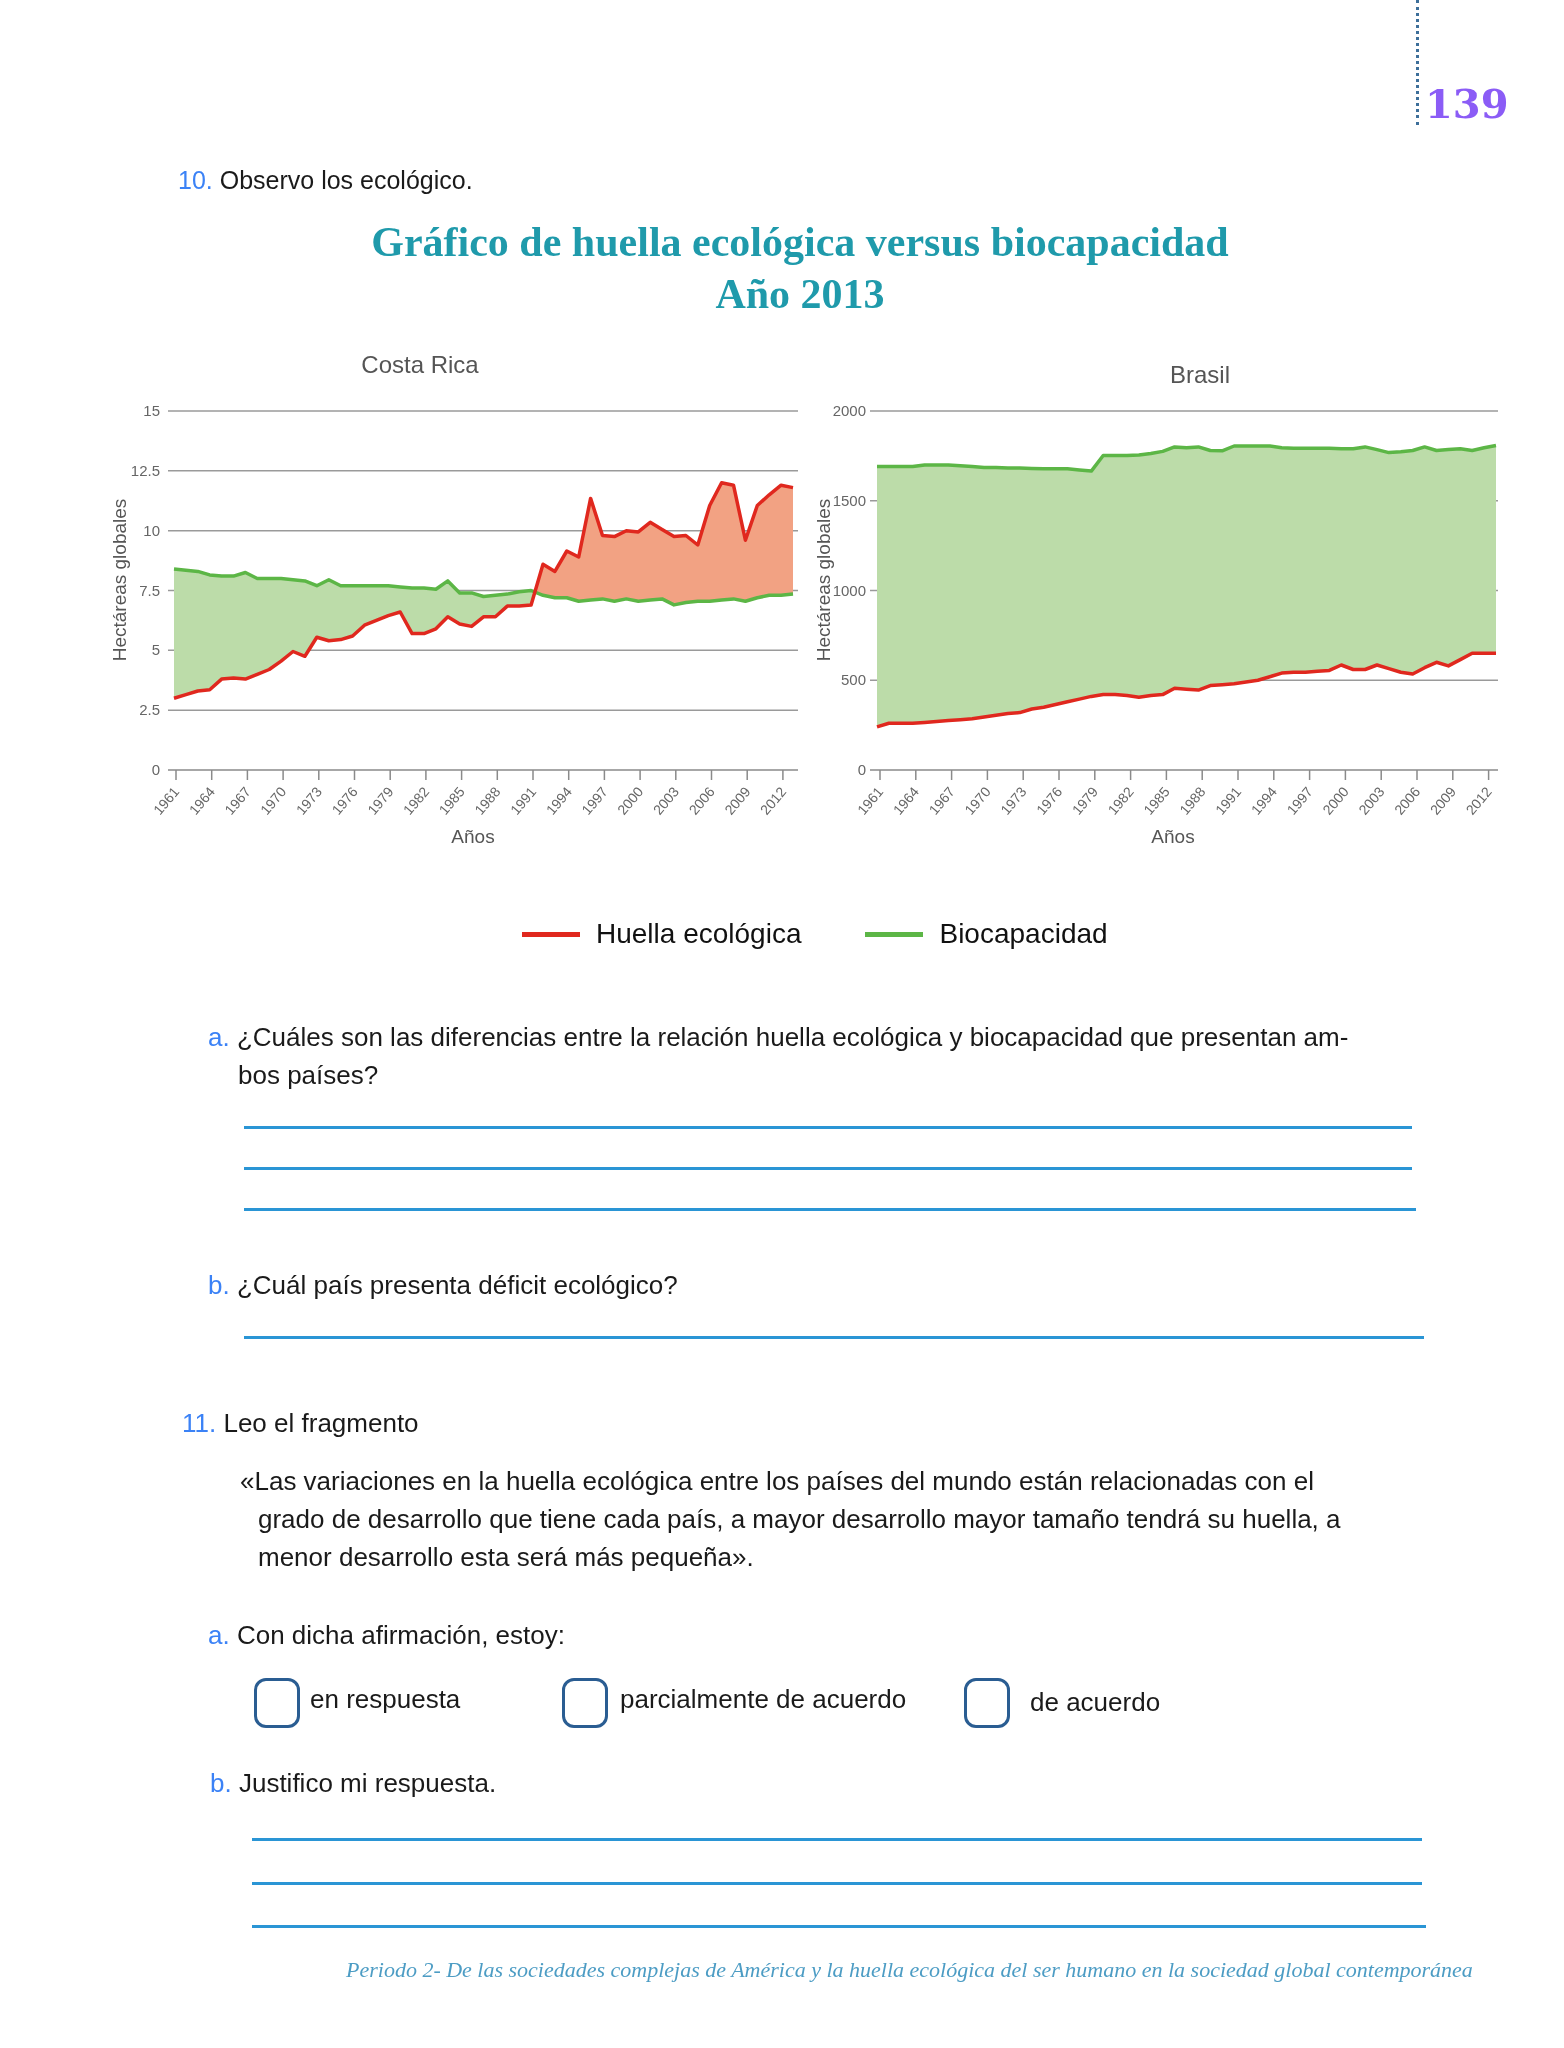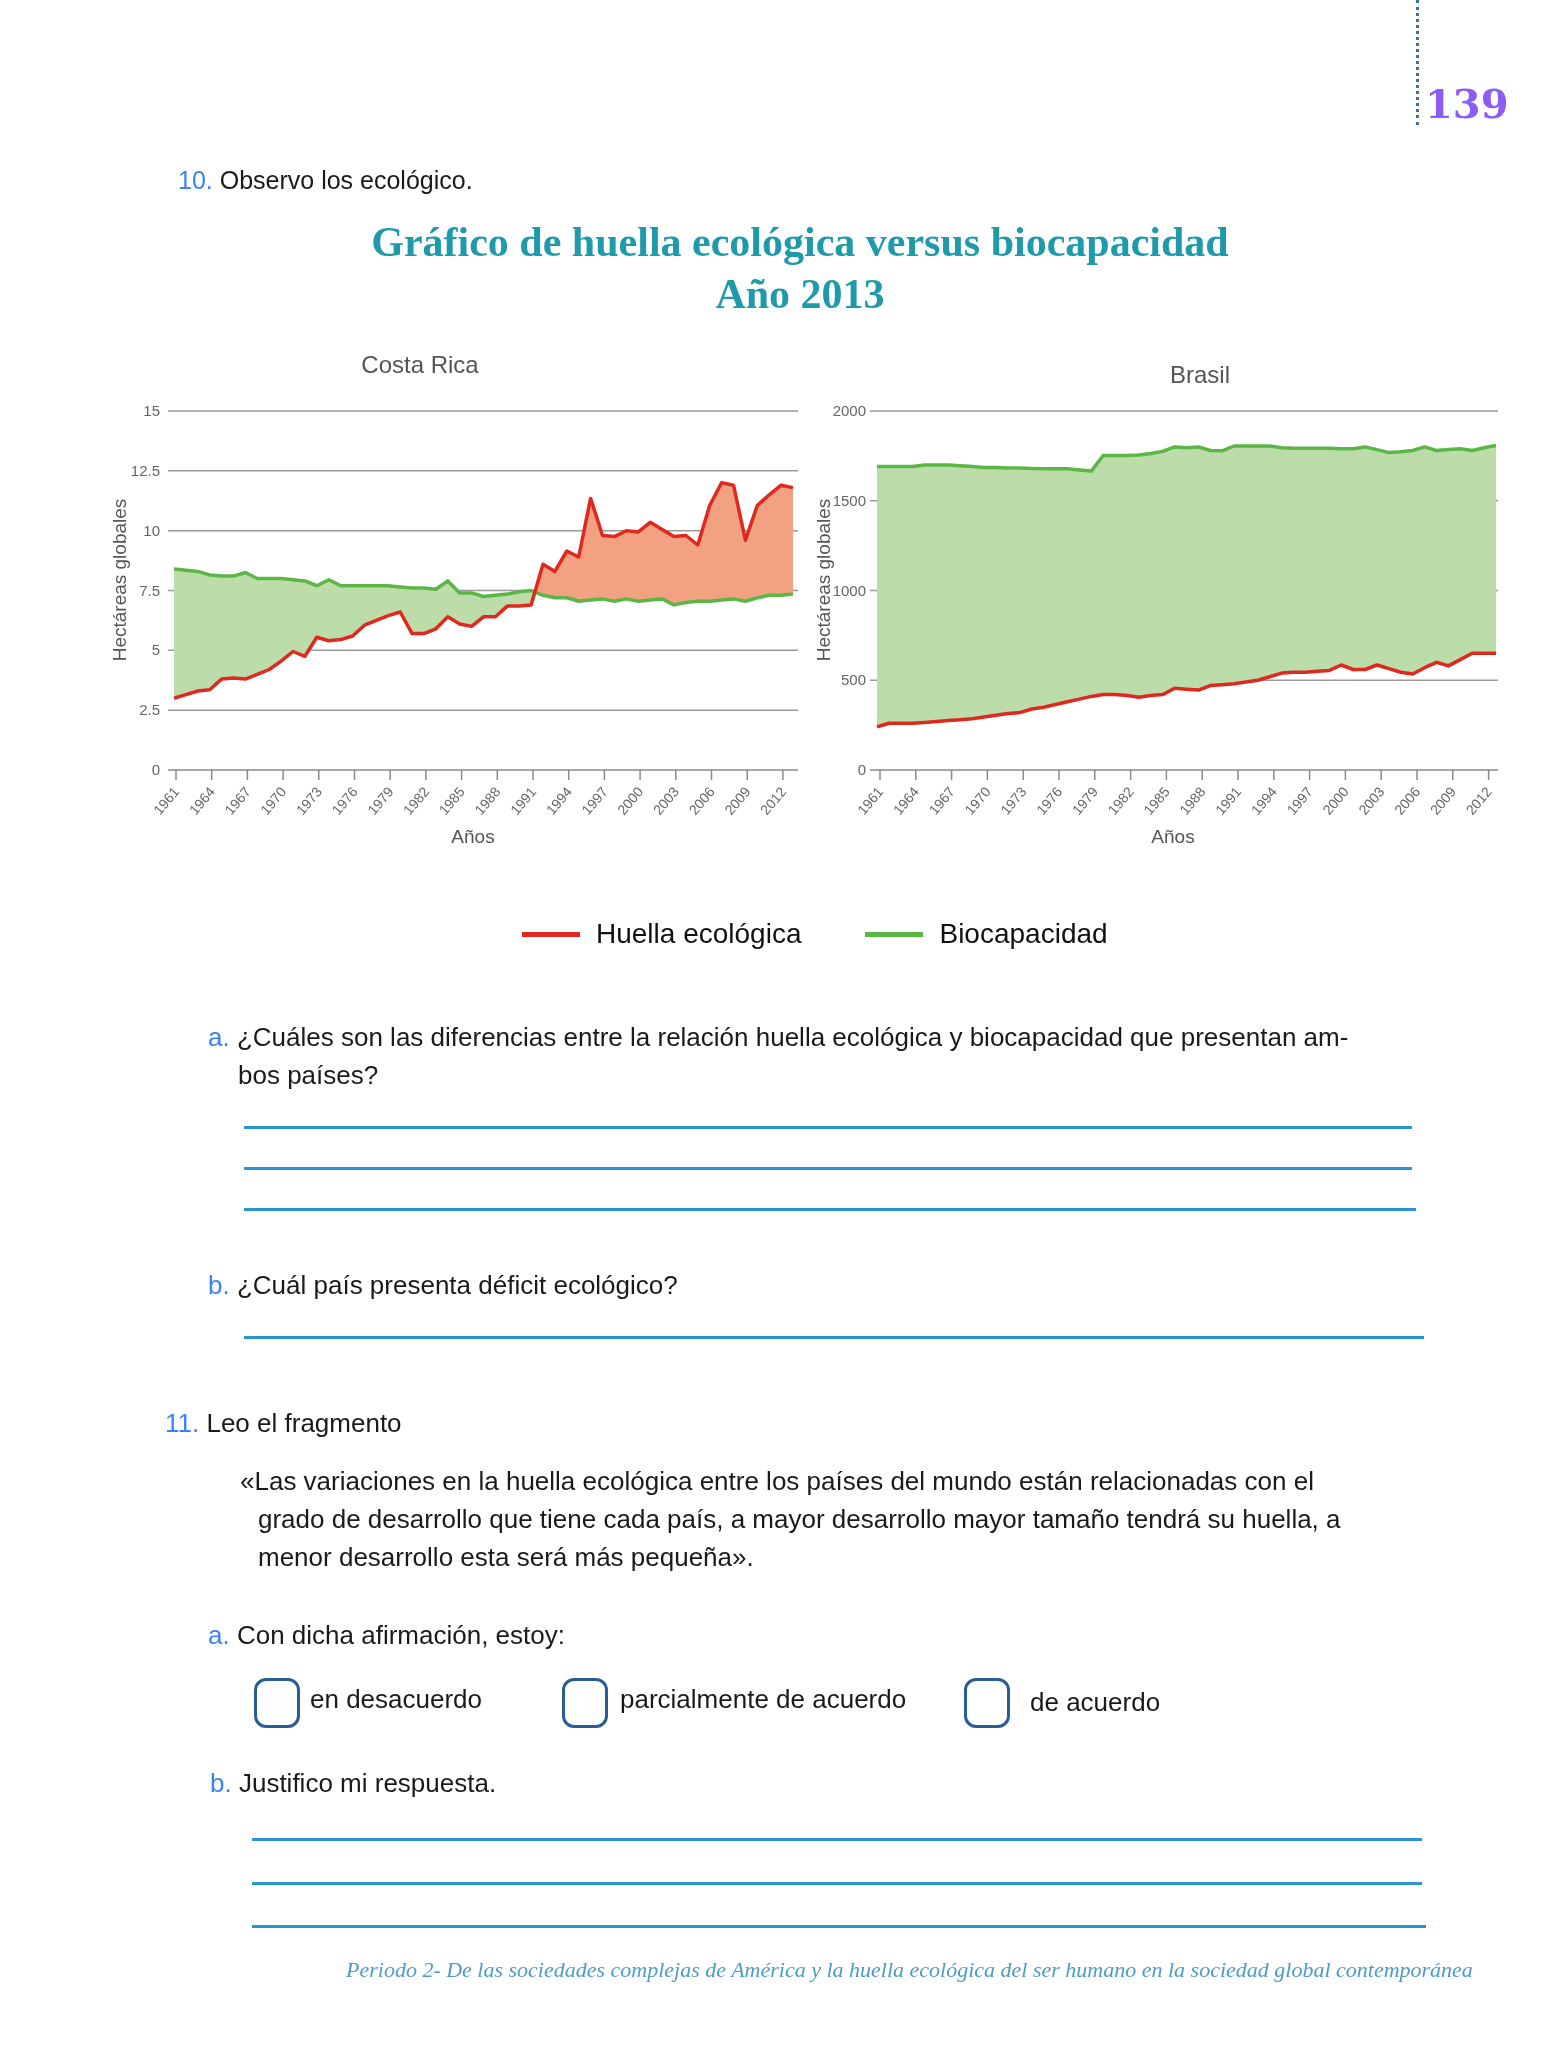--- a/index.html
+++ b/index.html
@@ -381,35 +381,35 @@
 <div class="line" style="left:244px;top:1126px;width:1168px;"></div>
 <div class="line" style="left:244px;top:1167px;width:1168px;"></div>
 <div class="line" style="left:244px;top:1208px;width:1172px;"></div>
 
 <div class="qtext" style="left:208px;top:1266px;">
   <span class="qnum">b.</span>
   <span>¿Cuál país presenta déficit ecológico?</span>
 </div>
 <div class="line" style="left:244px;top:1336px;width:1180px;"></div>
 
-<div class="qtext" style="left:165px;top:1404px;">
+<div class="qtext" style="left:182px;top:1404px;">
   <span class="qnum">11.</span>
   <span>Leo el fragmento</span>
 </div>
 <div class="qtext" style="left:240px;top:1462px;">«Las variaciones en la huella ecológica entre los países del mundo están relacionadas con el</div>
 <div class="qtext" style="left:258px;top:1500px;">grado de desarrollo que tiene cada país, a mayor desarrollo mayor tamaño tendrá su huella, a</div>
 <div class="qtext" style="left:258px;top:1538px;">menor desarrollo esta será más pequeña».</div>
 
 <div class="qtext" style="left:208px;top:1616px;">
   <span class="qnum">a.</span>
   <span>Con dicha afirmación, estoy:</span>
 </div>
 
 <div class="checkbox" style="left:254px;top:1678px;"></div>
-<div class="qtext" style="left:310px;top:1680px;">en desacuerdo</div>
+<div class="qtext" style="left:310px;top:1680px;">en respuesta</div>
 <div class="checkbox" style="left:562px;top:1678px;"></div>
 <div class="qtext" style="left:620px;top:1680px;">parcialmente de acuerdo</div>
 <div class="checkbox" style="left:964px;top:1678px;"></div>
 <div class="qtext" style="left:1030px;top:1683px;">de acuerdo</div>
 
 <div class="qtext" style="left:210px;top:1764px;">
   <span class="qnum">b.</span>
   <span>Justifico mi respuesta.</span>
 </div>
 <div class="line" style="left:252px;top:1838px;width:1170px;"></div>

